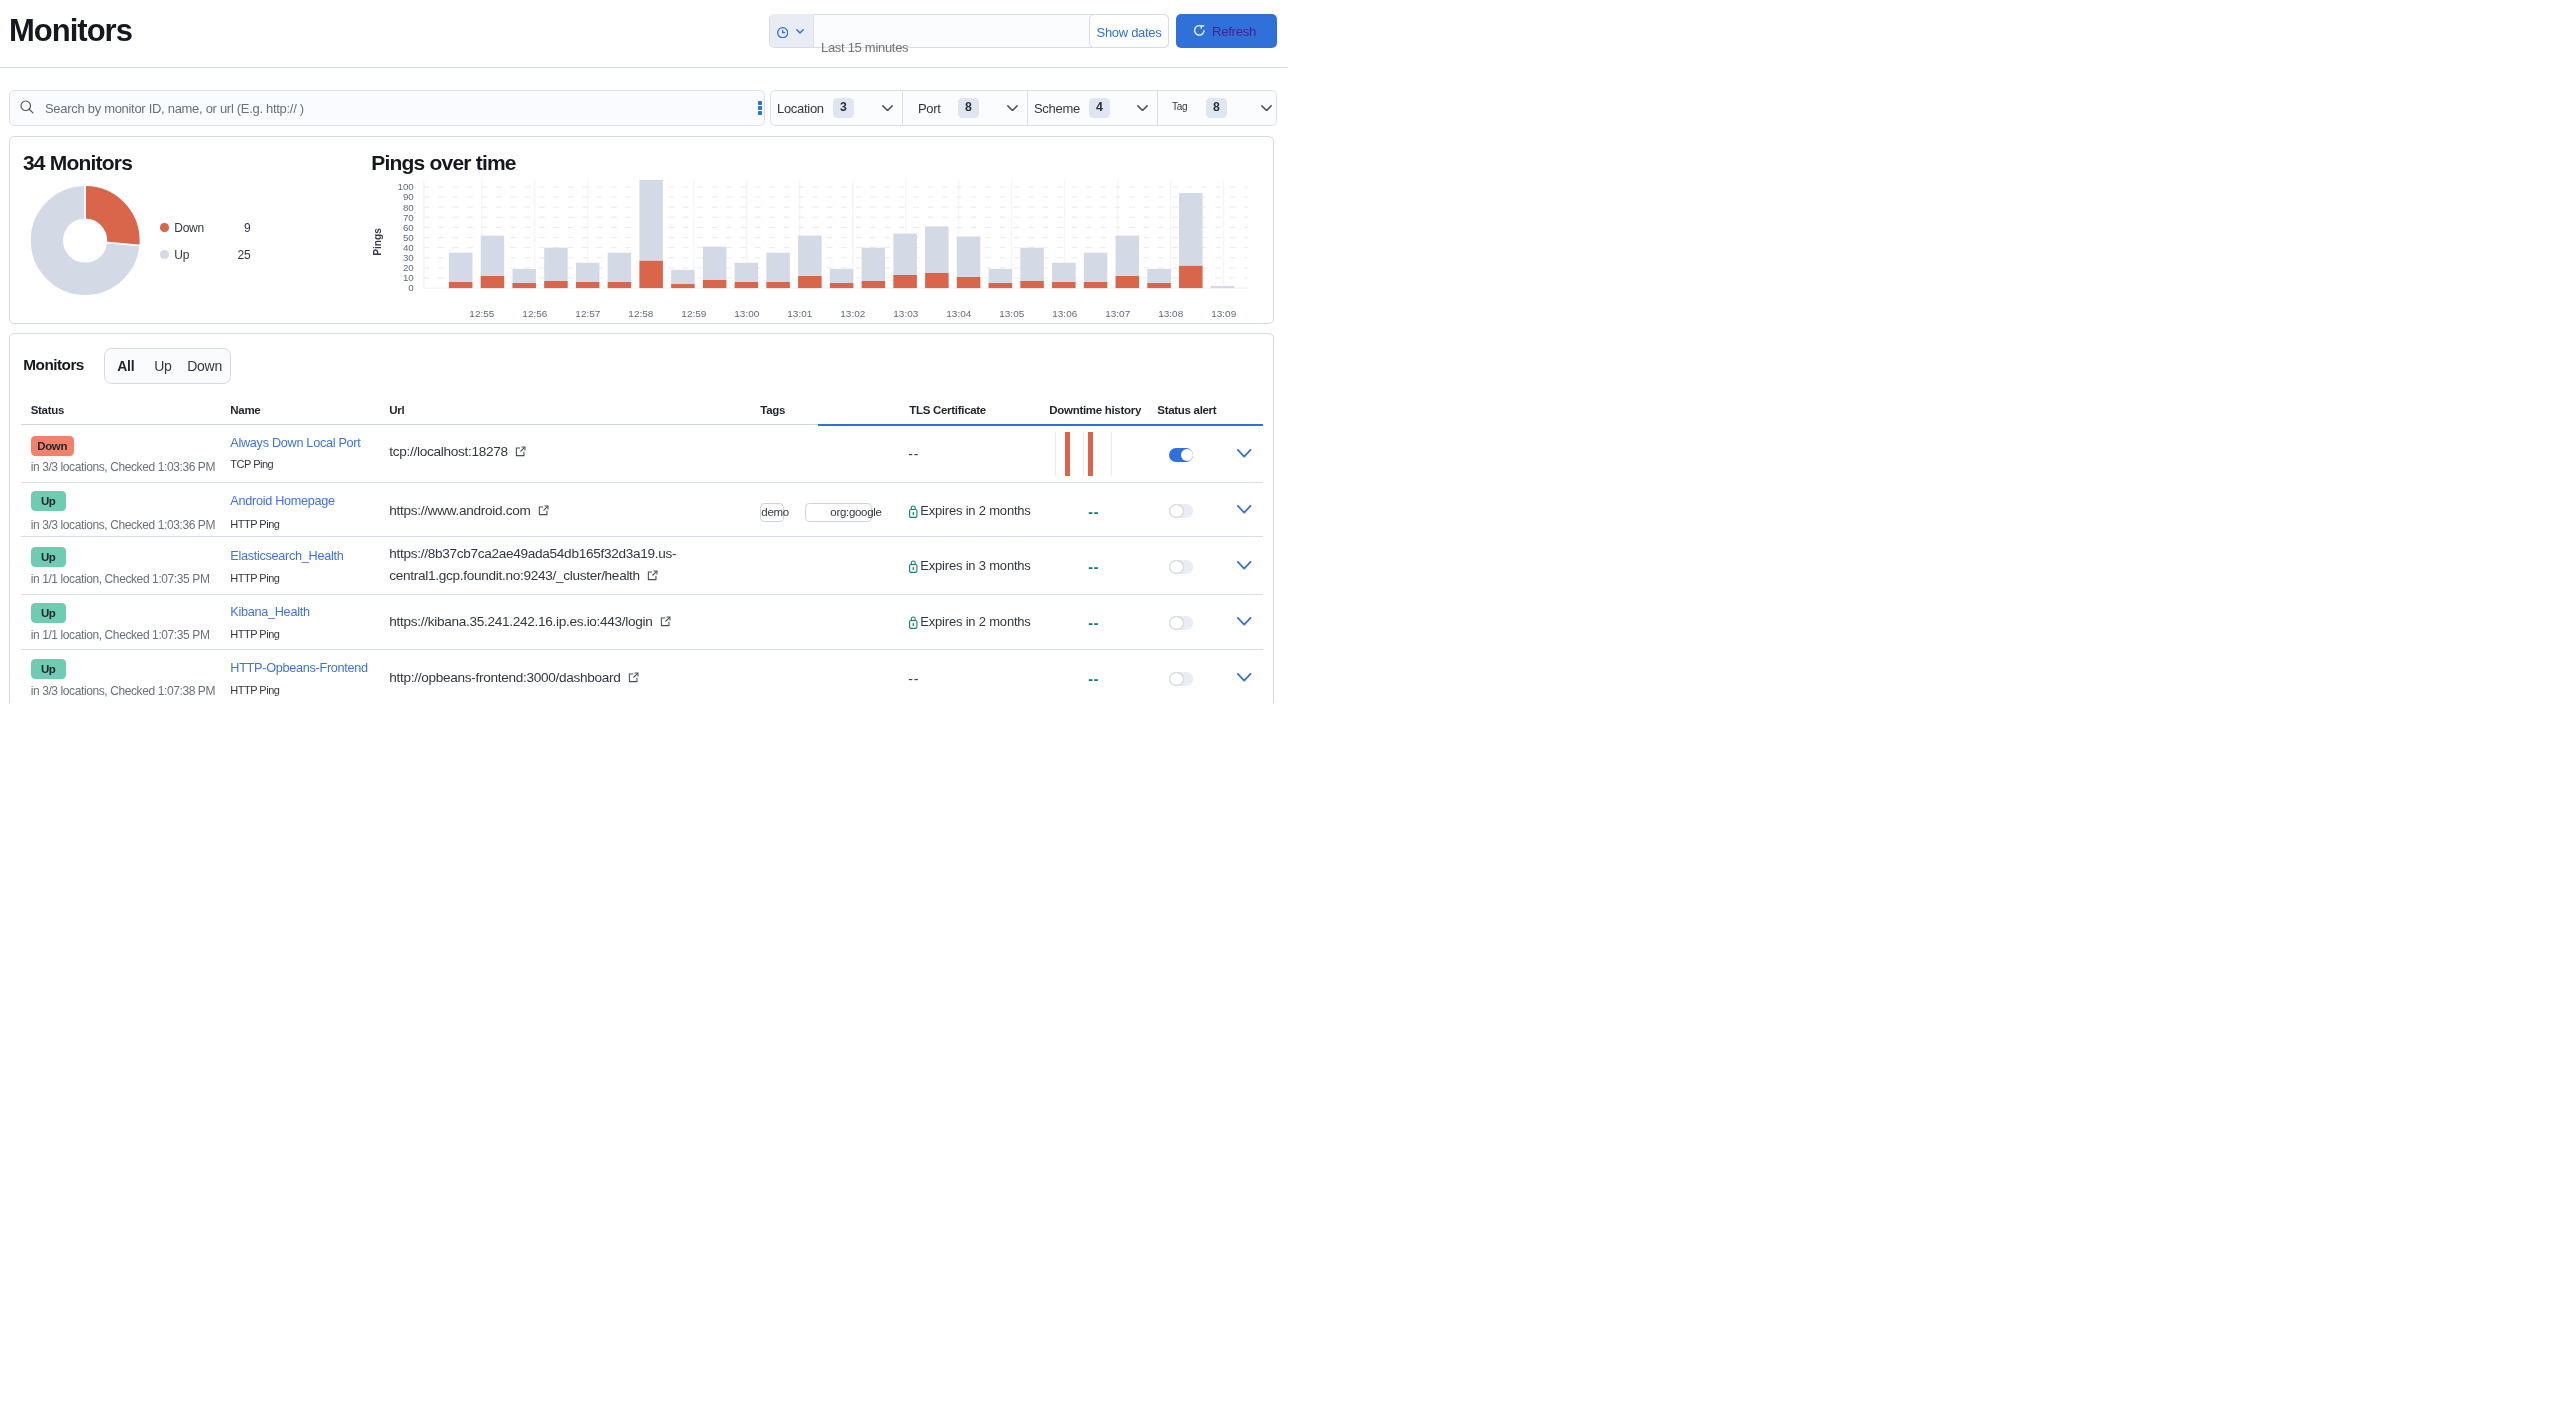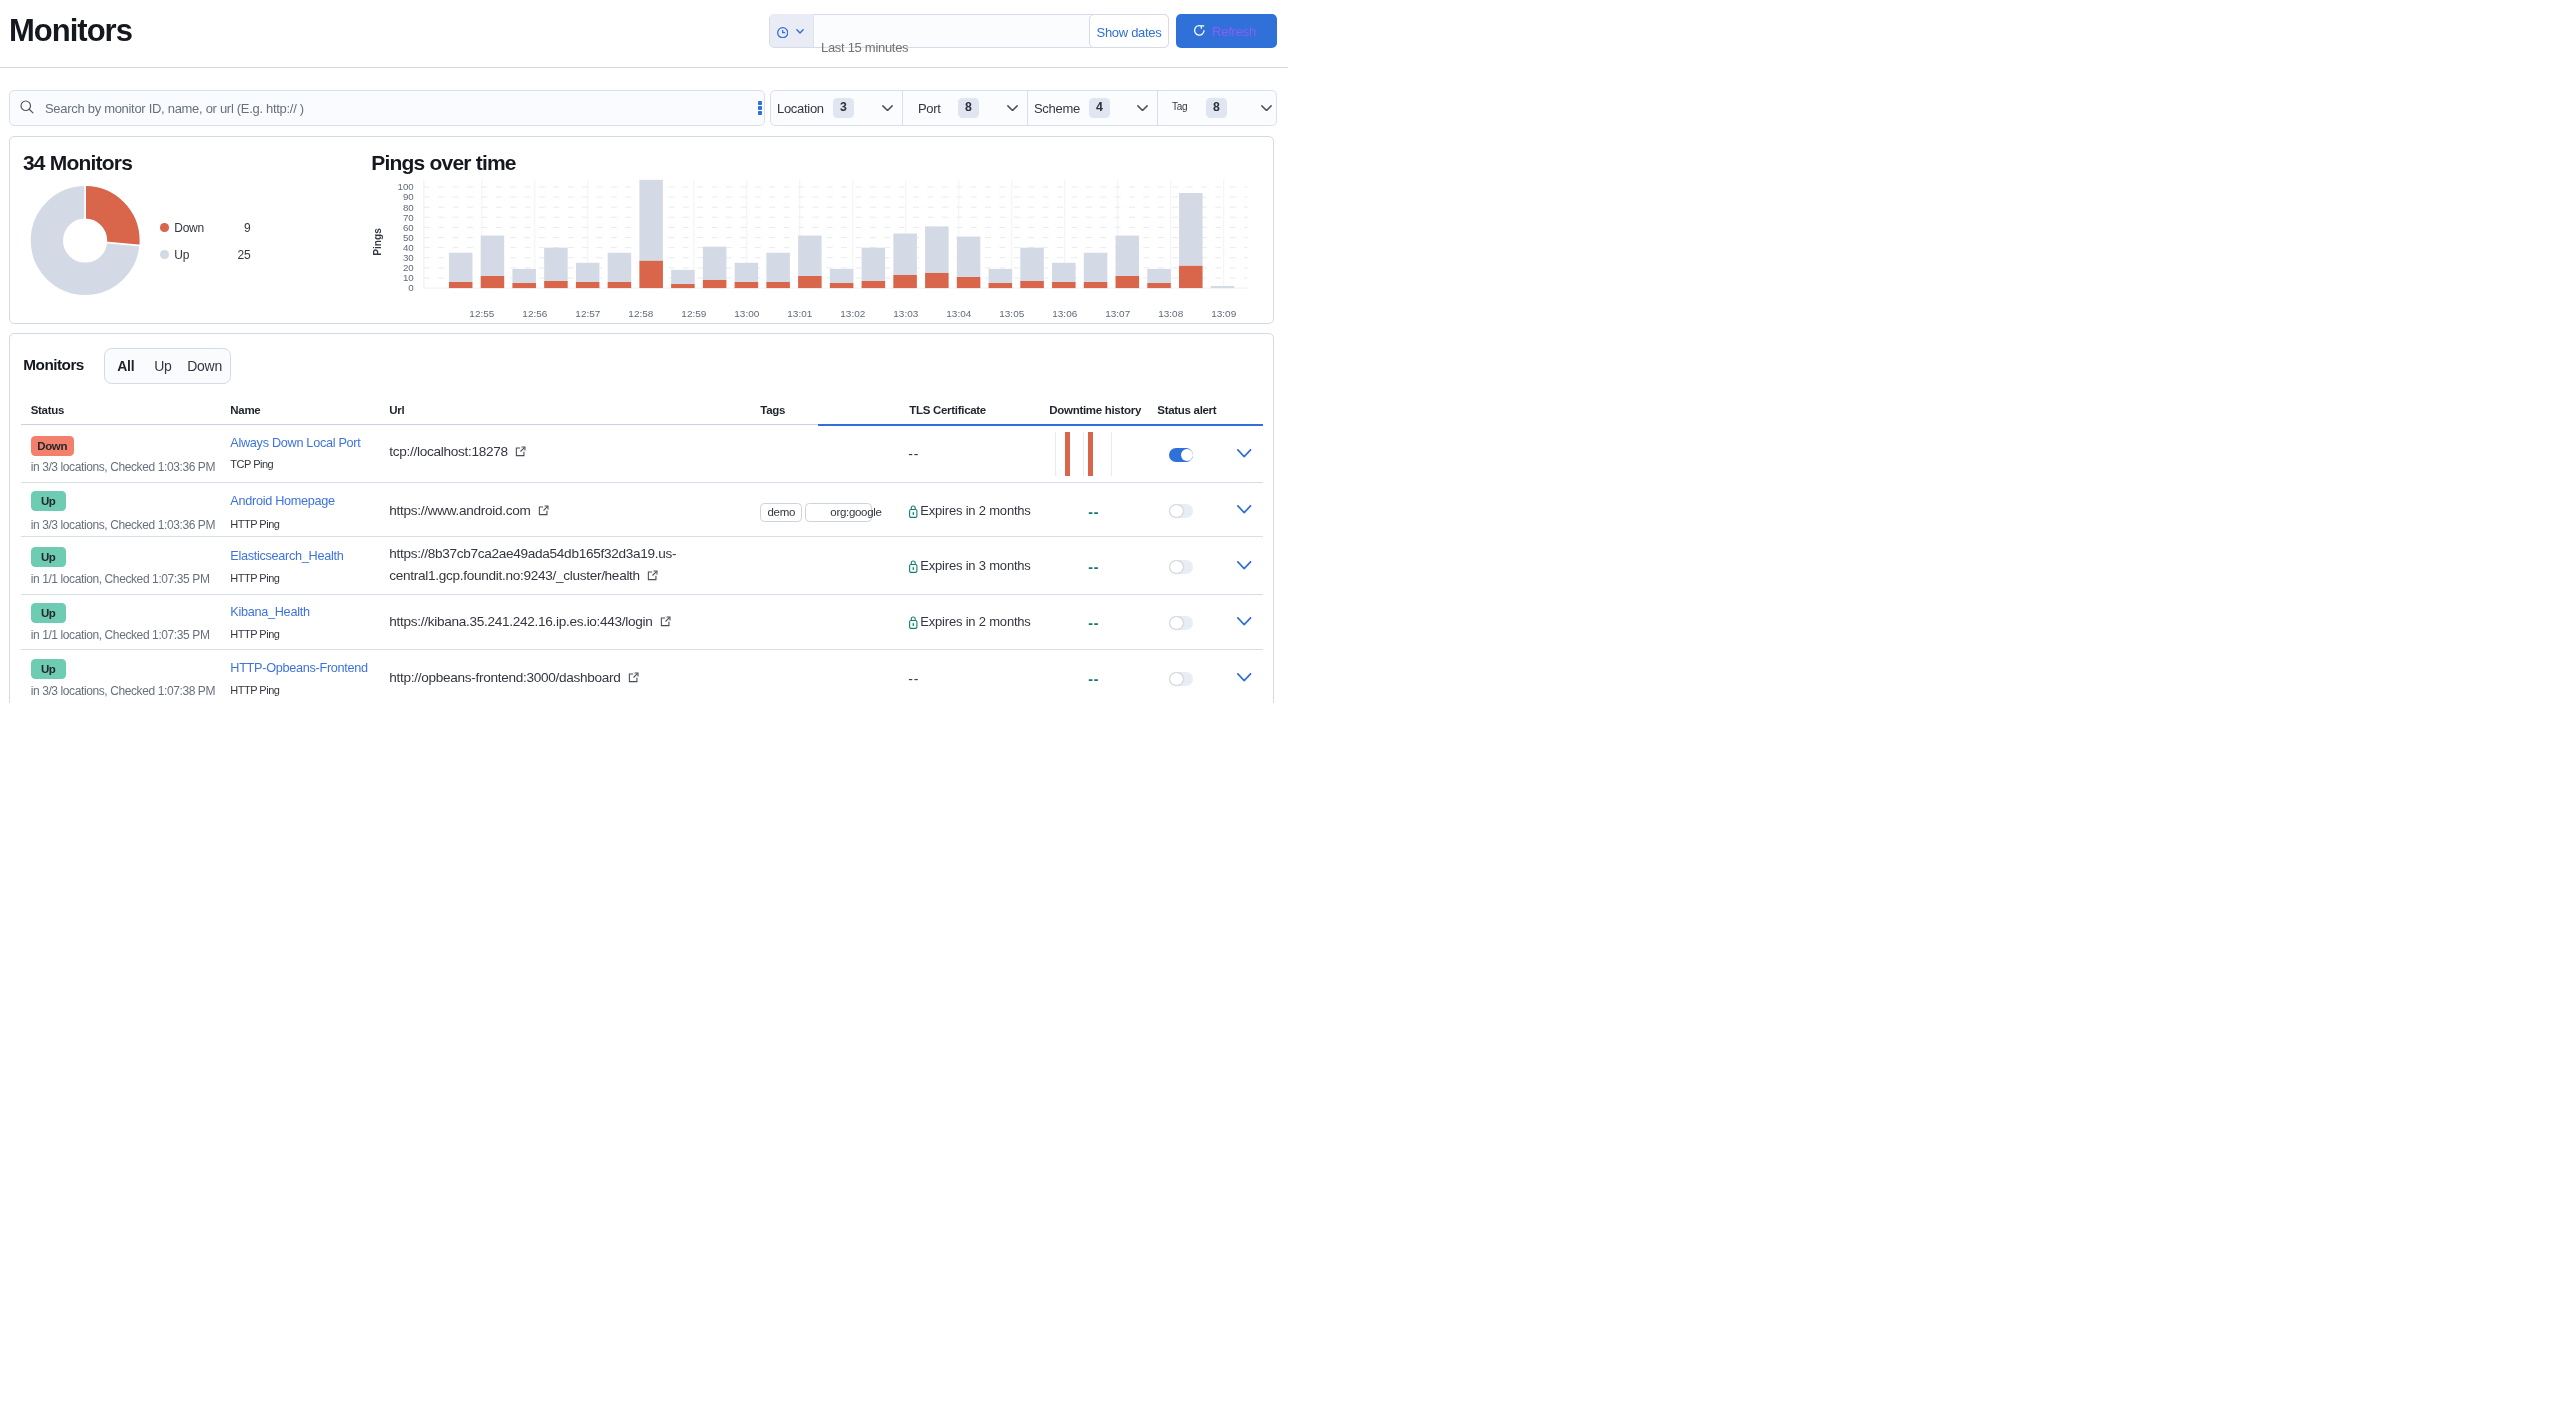--- a/index.html
+++ b/index.html
@@ -36,21 +36,21 @@
       <path d="M1 1 L4.75 4.8 L8.5 1" fill="none" stroke="#2f70d9" stroke-width="1.7" stroke-linecap="round" stroke-linejoin="round"></path>
     </svg>
 <div class="abs" style="left:821px; top:40px; font-size:13px; letter-spacing:-0.3px; color:#737373;">Last 15 minutes</div>
 <div class="abs" style="left:1089px; top:13.6px; width:80px; height:34px; border:0.8px solid #d5dbe8; border-radius:5.1px; background:#fff;"></div>
 <div class="abs" style="left:1089px; top:25px; width:80px; text-align:center; font-size:13px; letter-spacing:-0.3px; color:#2f70d9;">Show dates</div>
 <div class="abs" style="left:1176px; top:13.6px; width:101px; height:34px; border-radius:5.1px; background:#2f70d9;"></div>
 <svg class="abs" style="left:1193px; top:24.4px;" width="12.7" height="12.7" viewBox="0 0 16 16">
       <path d="M14 8 A6 6 0 1 1 10.5 2.5" fill="none" stroke="#fff" stroke-width="1.6"></path>
       <path d="M10.5 6 V2.3 H14.2" fill="none" stroke="#fff" stroke-width="1.6"></path>
     </svg>
-<div class="abs" style="left:1212px; top:24.4px; font-size:13.2px; font-weight:500; letter-spacing:-0.3px; color:#8b5cf6;">Refresh</div>
+<div class="abs" style="left:1212px; top:24.4px; font-size:13.2px; font-weight:500; letter-spacing:-0.3px; color:#4c1d95;">Refresh</div>
 <div class="abs" style="left:0; top:67px; width:1288px; height:0.8px; background:#d3dae6;"></div>
 <div class="abs" style="left:9.3px; top:90px; width:756px; height:36px; border:0.8px solid #d9dfec; border-radius:5.1px; background:#fafbfe;"></div>
 <svg class="abs" style="left:19.5px; top:100px;" width="14.4" height="14.4" viewBox="0 0 17 17">
       <circle cx="6.8" cy="6.8" r="5.6" fill="none" stroke="#52555e" stroke-width="1.4"></circle>
       <path d="M10.9 10.9 L15.3 15.3" stroke="#52555e" stroke-width="1.4" stroke-linecap="round"></path>
     </svg>
 <div class="abs" style="left:45px; top:101px; font-size:13px; color:#69707d; letter-spacing:-0.3px;">Search by monitor ID, name, or url (E.g. http:// )</div>
 <div class="abs" style="left:758px; top:101px; width:3.8px; height:3.8px; background:#2f70d9; border-radius:0.8px;"></div>
 <div class="abs" style="left:758px; top:106px; width:3.8px; height:3.8px; background:#2f70d9; border-radius:0.8px;"></div>
 <div class="abs" style="left:758px; top:111px; width:3.8px; height:3.8px; background:#2f70d9; border-radius:0.8px;"></div>
@@ -240,21 +240,21 @@
       </svg>
 <div class="badge" style="left:20.4px; top:157px; width:35px; height:20px; line-height:20px; background:#6dccb1;">Up</div>
 <div class="sub" style="left:20.4px; top:184px;">in 3/3 locations, Checked 1:03:36 PM</div>
 <div class="nm" style="left:220px; top:160px;">Android Homepage</div>
 <div class="typ" style="left:220px; top:184px;">HTTP Ping</div>
 <div class="url" style="left:379px; top:169px; display:flex; align-items:center;">https://www.android.com <svg style="margin-left:7.6px; flex:none;" width="11" height="11" viewBox="0 0 16 16">
           <path d="M13 8.5 L13 14 L2 14 L2 3 L7.5 3" fill="none" stroke="#4a4f59" stroke-width="1.6"></path>
           <path d="M9.5 1.5 L14.5 1.5 L14.5 6.5" fill="none" stroke="#4a4f59" stroke-width="1.6"></path>
           <path d="M14 2 L8 8" fill="none" stroke="#4a4f59" stroke-width="1.6"></path>
         </svg></div>
-<div class="tag" style="left:750px; top:169px; width:42px;">demo</div>
+<div class="tag" style="left:750px; top:169px; width:24px;">demo</div>
 <div class="tag" style="left:795px; top:169px; width:67px;padding-left:24px;">org:google</div>
 <svg class="abs" style="left:899px;top:170px" width="8.5" height="14" viewBox="0 0 10 16.5">
         <rect x="0.7" y="6.4" width="8.6" height="9.4" rx="1.6" fill="none" stroke="#0e8274" stroke-width="1.3"></rect>
         <path d="M2.7 6.4 V4.7 a2.3 2.3 0 0 1 4.6 0 V6.4" fill="none" stroke="#0e8274" stroke-width="1.3"></path>
         <rect x="4.3" y="9.4" width="1.5" height="3.6" rx="0.75" fill="#0e8274"></rect>
       </svg>
 <div class="tls" style="left:910px; top:169px;">Expires in 2 months</div>
 <div class="ddt" style="left:1078px; top:170px;">--</div>
 <div class="abs" style="left:1159px; top:170px; width:24px; height:14.4px; border-radius:7.2px; background:#e9edf4;"></div>
       <div class="abs" style="left:1160px; top:171px; width:12.3px; height:12.3px; border-radius:50%; background:#fff; box-shadow:0 0 1.7px rgba(60,70,90,0.55);"></div>

